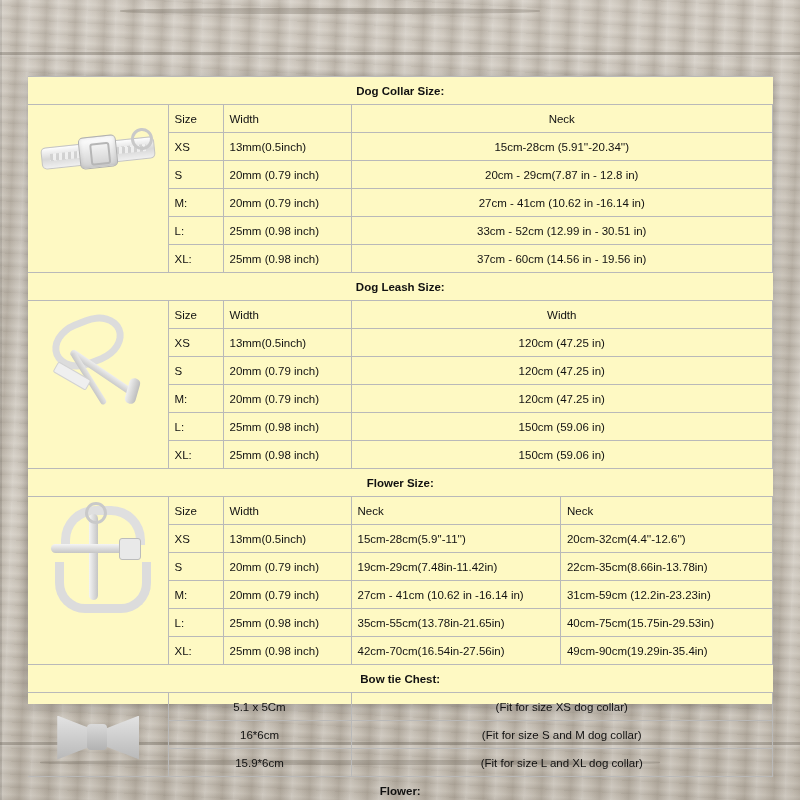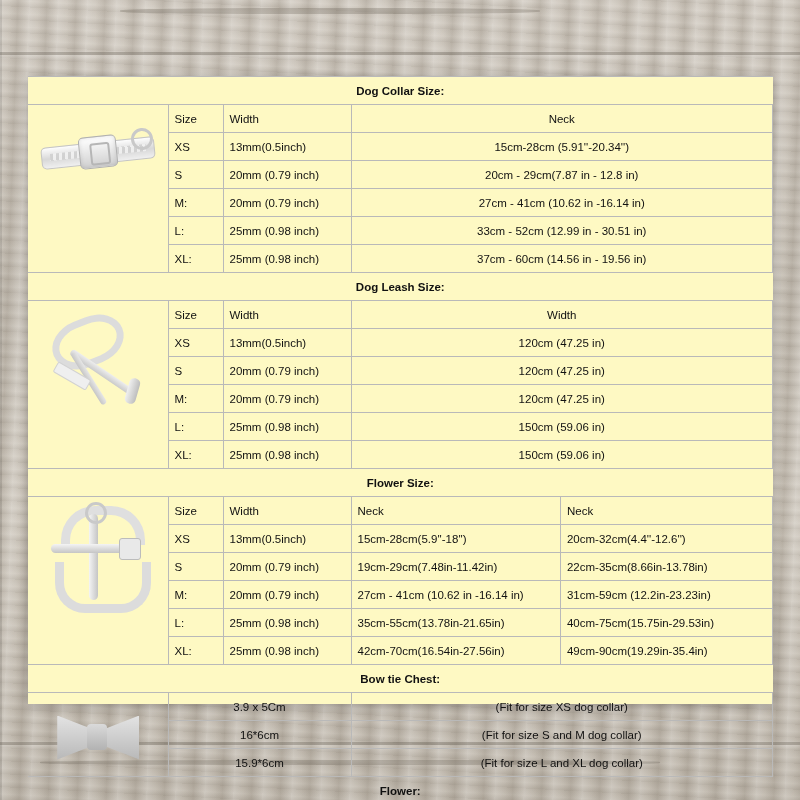--- a/index.html
+++ b/index.html
@@ -326,21 +326,21 @@
         </div>
       </td>
       <td>Size</td>
       <td>Width</td>
       <td>Neck</td>
       <td>Neck</td>
     </tr>
     <tr>
       <td>XS</td>
       <td>13mm(0.5inch)</td>
-      <td>15cm-28cm(5.9''-18'')</td>
+      <td>15cm-28cm(5.9''-11'')</td>
       <td>20cm-32cm(4.4''-12.6'')</td>
     </tr>
     <tr>
       <td>S</td>
       <td>20mm (0.79 inch)</td>
       <td>19cm-29cm(7.48in-11.42in)</td>
       <td>22cm-35cm(8.66in-13.78in)</td>
     </tr>
     <tr>
       <td>M:</td>
@@ -364,21 +364,21 @@
     <tr>
       <td class="section-title" colspan="5">Bow tie Chest:</td>
     </tr>
     <tr>
       <td class="imgcell" rowspan="3">
         <div class="art" style="height:66px;">
           <div class="bow"></div>
           <div class="bow-knot"></div>
         </div>
       </td>
-      <td class="ctr" colspan="2">3.9 x 5Cm</td>
+      <td class="ctr" colspan="2">5.1 x 5Cm</td>
       <td class="ctr" colspan="2">(Fit for size XS dog collar)</td>
     </tr>
     <tr>
       <td class="ctr" colspan="2">16*6cm</td>
       <td class="ctr" colspan="2">(Fit for size S and M dog collar)</td>
     </tr>
     <tr>
       <td class="ctr" colspan="2">15.9*6cm</td>
       <td class="ctr" colspan="2">(Fit for size L and XL dog collar)</td>
     </tr>

